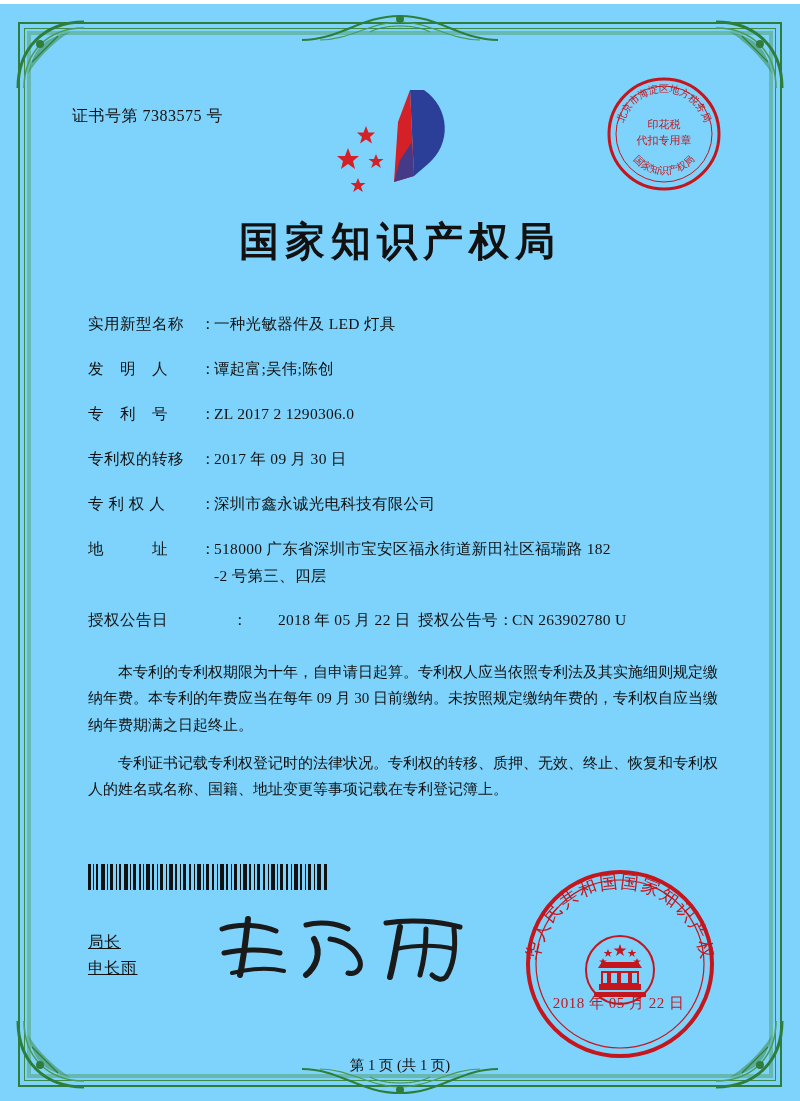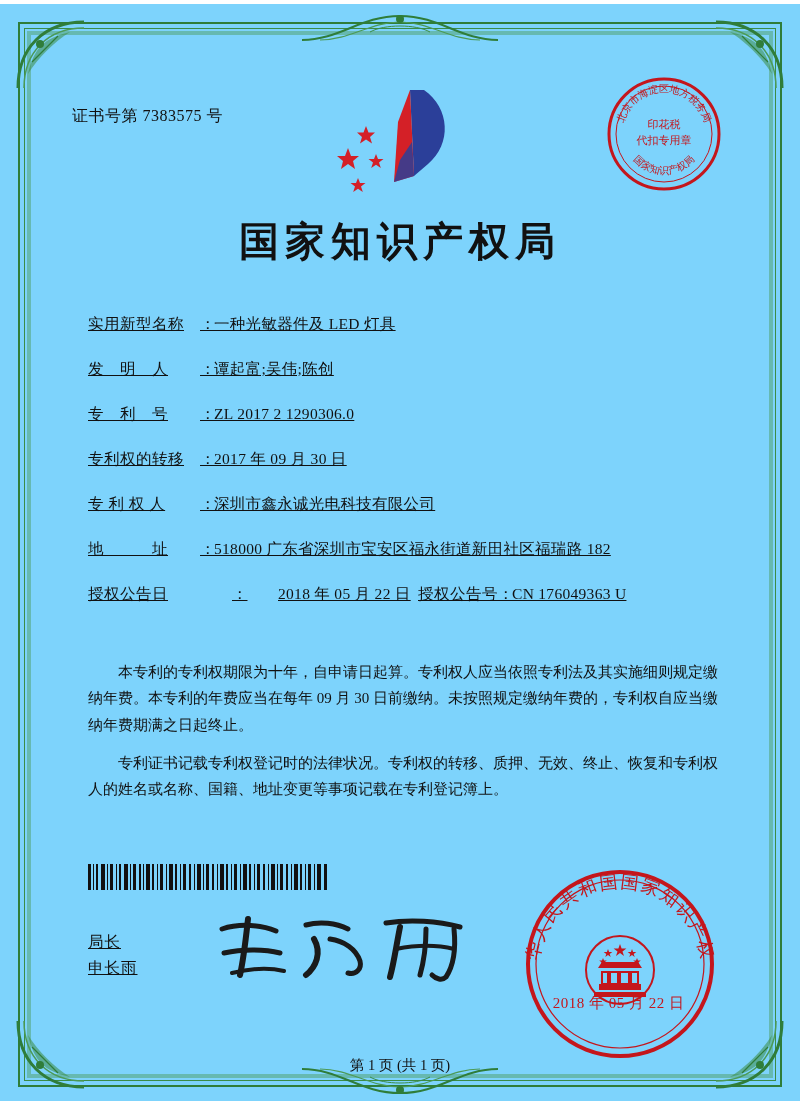--- a/index.html
+++ b/index.html
@@ -119,21 +119,20 @@
     color: #111;
   }
 
   .fields {
     position: absolute;
     left: 28px;
     top: 240px;
     width: 630px;
     font-size: 15.5px;
     line-height: 1.35;
-    text-decoration: underline;
   }
   .field-row {
     display: flex;
     align-items: flex-start;
     margin-bottom: 24px;
   }
   .field-label {
     width: 112px;
     flex: 0 0 112px;
     white-space: nowrap;
@@ -368,33 +367,34 @@
         <span class="field-label">专 利 权 人</span>
         <span class="field-colon">：</span>
         <span class="field-value">深圳市鑫永诚光电科技有限公司</span>
       </div>
 
       <div class="field-row">
         <span class="field-label">地　　　址</span>
         <span class="field-colon">：</span>
         <span class="field-value">
           <span>518000 广东省深圳市宝安区福永街道新田社区福瑞路 182</span>
+          <span class="line2">-2 号第三、四层</span>
         </span>
       </div>
 
       <div class="grant-row">
         <span class="grant-left">
           <span class="field-label">授权公告日</span>
           <span class="field-colon">：</span>
           <span class="field-value">2018 年 05 月 22 日</span>
         </span>
         <span class="grant-right">
           <span class="field-label">授权公告号</span>
           <span class="field-colon">：</span>
-          <span class="field-value">CN 176049363 U</span>
+          <span class="field-value">CN 263902780 U</span>
         </span>
       </div>
 
     </div>
 
     <div class="paras">
       <div class="para">本专利的专利权期限为十年，自申请日起算。专利权人应当依照专利法及其实施细则规定缴纳年费。本专利的年费应当在每年 09 月 30 日前缴纳。未按照规定缴纳年费的，专利权自应当缴纳年费期满之日起终止。</div>
       <div class="para gap">专利证书记载专利权登记时的法律状况。专利权的转移、质押、无效、终止、恢复和专利权人的姓名或名称、国籍、地址变更等事项记载在专利登记簿上。</div>
     </div>
 

